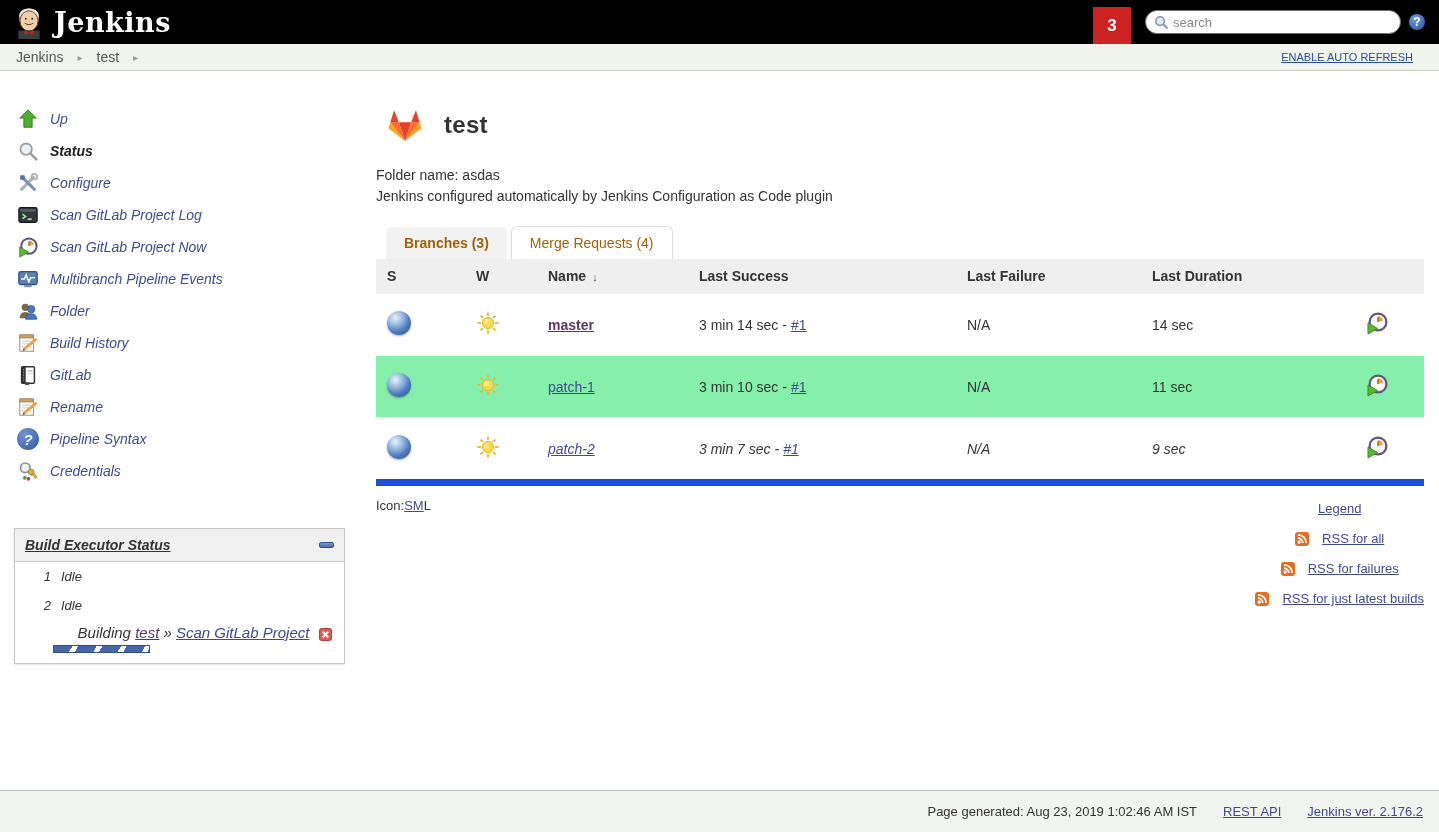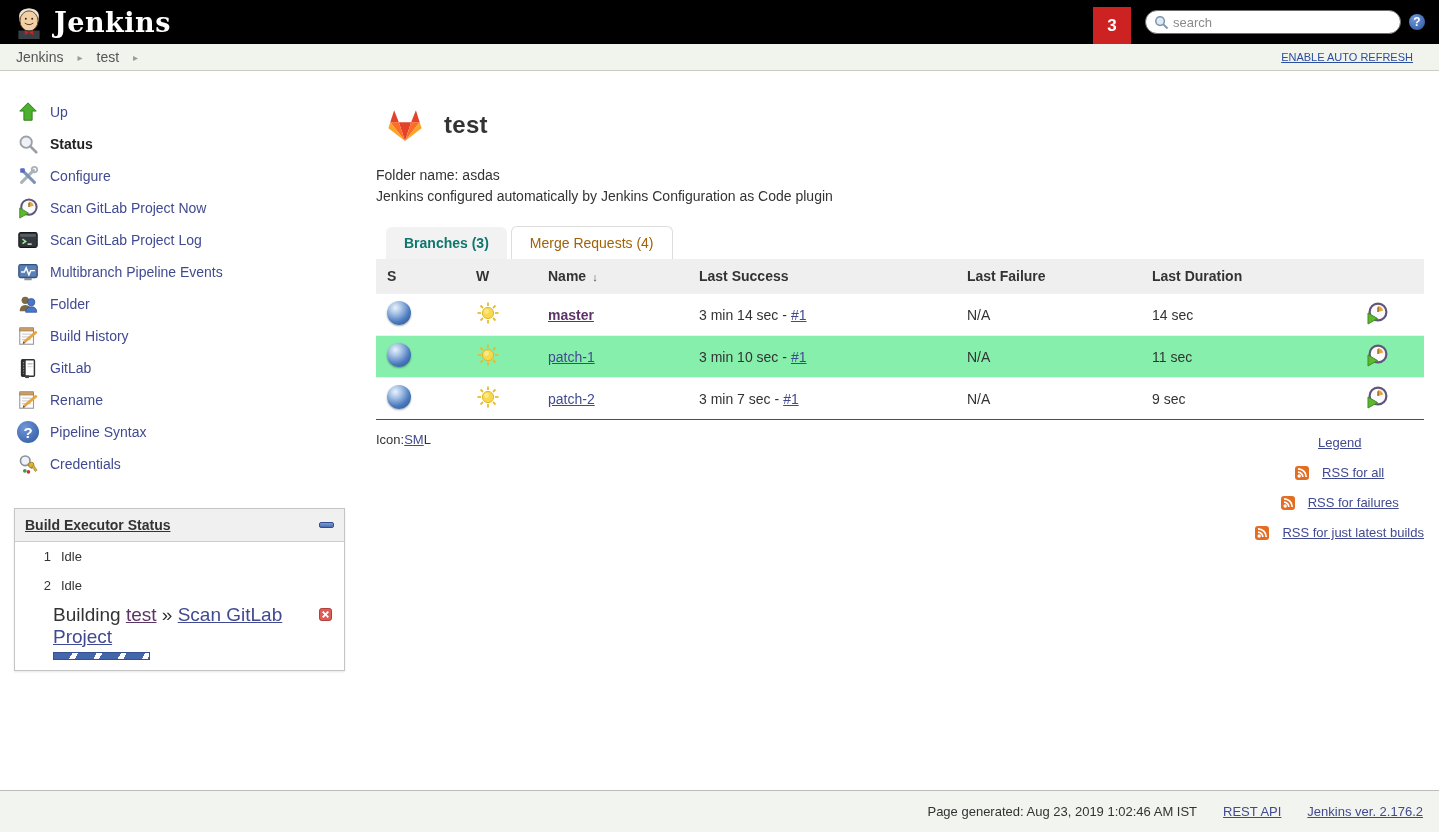--- a/index.html
+++ b/index.html
@@ -31,64 +31,64 @@
 
   
   .crumbbar { height:27px; background:#f1f3ed; border-bottom:1px solid #c8ccc2; display:flex;
     align-items:center; padding-left:16px; font-size:14px; color:#555; }
   .crumb { color:#555; text-decoration:none; }
   .crumb-sep { color:#9a9a9a; font-size:10px; margin:0 14px; }
   .auto-refresh { margin-left:auto; margin-right:26px; font-size:11px; color:#2b4d9e; }
 
   
   .content { display:flex; align-items:flex-start; }
-  .sidebar { width:345px; flex:none; padding:25px 0 0 14px; }
+  .sidebar { width:345px; flex:none; padding:32px 0 0 14px;font-style:italic; }
   .main { width:1048px; margin-left:31px; flex:none; }
 
   
   .task { display:flex; align-items:center; gap:10px; height:32px; padding-left:2px; font-size:14px; }
   .task a, .task .task-label { text-decoration:none; }
   .task-label { color:#414a91; cursor:pointer; }
   .task.active .task-label { color:#222; font-weight:bold; cursor:default; }
   .ticon { width:24px; height:24px; flex:none; display:inline-flex; align-items:center; justify-content:center; }
 
   
   .panel { width:331px; border:1px solid #c5c5c5; box-shadow:0 1px 2px rgba(0,0,0,.1); background:#fff; }
   .panel-bq { margin-top:24px; }
-  .panel-ex { margin-top:28px; }
+  .panel-ex { margin-top:41px; }
   .panel-head { background:#f0f0f0; border-bottom:1px solid #ccc; padding:8px 10px; display:flex; align-items:center; }
   .panel-title { font-weight:bold; font-size:14px; color:#333; }
   .collapse-btn { margin-left:auto; width:15px; height:6px; border:1px solid #2f4d8f; border-radius:2px;
     background:linear-gradient(#7d9bd0,#4a6cb0); cursor:pointer; }
   .panel-body { font-size:14px; }
   .bq-empty { padding:9px 6px; }
   .exec-row { display:flex; align-items:center; padding:7px 10px 7px 22px; font-size:13px; }
   .exec-num { width:14px; text-align:right; margin-right:10px; }
-  .building-row { position:relative; padding:4px 10px 10px 38px; font-size:19px; }
+  .building-row { position:relative; padding:4px 10px 10px 38px; font-size:15px;text-align:center; }
   .progress { margin-top:4px; width:97px; height:8px; border:1px solid #33508f;
     background:repeating-linear-gradient(120deg,#4466aa 0 16px,#fff 16px 21px); }
   .cancel-icon { position:absolute; right:12px; top:8px; cursor:pointer; display:inline-flex; }
 
   
   .title-row { margin-top:36px; display:flex; align-items:center; gap:20px; padding-left:10px; }
   .page-title { font-size:24px; font-weight:bold; color:#333; letter-spacing:.3px; }
   .folder-line { margin-top:24px; font-size:14px; }
   .desc-line { margin-top:5px; font-size:14px; }
 
   .tabs { margin-top:22px; padding-left:10px; display:flex; gap:4px; align-items:flex-end; }
   .tab { font-size:14px; padding:8px 18px; border-radius:6px 6px 0 0; cursor:pointer; }
-  .tab.active { background:#f2f2f2; font-weight:bold; color:#0f766e; }
+  .tab.active { background:#f2f2f2; font-weight:bold; color:#a16207; }
   .tab.inactive { background:#fff; border:1px solid #ddd; border-bottom:none; color:#a16207; }
 
   table.jobs { width:1048px; border-collapse:collapse; font-size:14px; table-layout:fixed; }
   table.jobs th { background:#efefef; text-align:left; font-weight:bold; padding:9px 11px; color:#333; }
-  table.jobs td { padding:7px 11px; height:38px; vertical-align:middle; }
+  table.jobs td { padding:17px 11px; height:38px; vertical-align:middle; }
   table.jobs tbody tr.alt { background:#86efac; }
   table.jobs tbody tr td { border-top:1px solid #f1f1f1; }
-  table.jobs tbody tr:last-child td { border-bottom:1px solid #1d4ed8; }
+  table.jobs tbody tr:last-child td { border-bottom:7px solid #1d4ed8;font-style:italic; }
   .sort-arrow { font-size:11px; color:#555; margin-left:6px; }
   .branch-link { font-size:14px; }
   .branch-link.bold { font-weight:bold; }
   .build-link { margin-left:4px; }
   .ball { width:24px; height:24px; border-radius:50%; display:inline-block;
     background:radial-gradient(circle at 35% 28%, #eaf2fc 0%, #a3c0e4 28%, #4a79bd 62%, #27508c 100%);
     box-shadow:0 1px 2px rgba(0,0,0,.35); }
   td.cbtn { text-align:center; }
 
   .under-table { display:flex; margin-top:12px; align-items:flex-start; }
@@ -172,39 +172,39 @@
           <line x1="6" y1="6" x2="19" y2="19" stroke="#7d93b2" stroke-width="3.4" stroke-linecap="round"></line>
           <rect x="3.5" y="3.5" width="5" height="5" rx="1" fill="#5c6bc0"></rect>
         </svg>
       </span>
       <span class="task-label">Configure</span>
     </div>
 
     <div class="task">
       <span class="ticon">
         <svg viewBox="0 0 24 24" width="22" height="22">
+          <rect x="2" y="4" width="20" height="16" rx="2" fill="#33383d" stroke="#15181b" stroke-width="1.2"></rect>
+          <rect x="3.5" y="5.5" width="17" height="3" fill="#565d64"></rect>
+          <polyline points="6,11 9.5,13.5 6,16" fill="none" stroke="#9ef09e" stroke-width="1.6"></polyline>
+          <line x1="11.5" y1="16.5" x2="16" y2="16.5" stroke="#dddddd" stroke-width="1.6"></line>
+        </svg>
+      </span>
+      <span class="task-label">Scan GitLab Project Log</span>
+    </div>
+
+    <div class="task">
+      <span class="ticon">
+        <svg viewBox="0 0 24 24" width="22" height="22">
           <circle cx="13" cy="11" r="8.4" fill="#fbfbfd" stroke="#60557a" stroke-width="2.2"></circle>
           <path d="M13 5 A6 6 0 0 1 18.2 9.6 L13 11 Z" fill="#e8a33d"></path>
           <line x1="13" y1="11" x2="13" y2="6.2" stroke="#8a6a2a" stroke-width="1.4"></line>
           <polygon points="3,12 3,23 12.5,17.5" fill="#5cb832" stroke="#3f8c1e" stroke-width="1"></polygon>
         </svg>
       </span>
       <span class="task-label">Scan GitLab Project Now</span>
-    </div>
-
-    <div class="task">
-      <span class="ticon">
-        <svg viewBox="0 0 24 24" width="22" height="22">
-          <rect x="2" y="4" width="20" height="16" rx="2" fill="#33383d" stroke="#15181b" stroke-width="1.2"></rect>
-          <rect x="3.5" y="5.5" width="17" height="3" fill="#565d64"></rect>
-          <polyline points="6,11 9.5,13.5 6,16" fill="none" stroke="#9ef09e" stroke-width="1.6"></polyline>
-          <line x1="11.5" y1="16.5" x2="16" y2="16.5" stroke="#dddddd" stroke-width="1.6"></line>
-        </svg>
-      </span>
-      <span class="task-label">Scan GitLab Project Log</span>
     </div>
 
     <div class="task">
       <span class="ticon">
         <svg viewBox="0 0 24 24" width="22" height="22">
           <rect x="2" y="4" width="20" height="14" rx="2" fill="#5b82b8" stroke="#31517e" stroke-width="1.4"></rect>
           <polyline points="4.5,12 8,12 10,7.5 13,15 15,10.5 19.5,10.5" fill="none" stroke="#ffffff" stroke-width="1.6"></polyline>
           <rect x="8" y="18.5" width="8" height="2.5" fill="#8b9096"></rect>
         </svg>
       </span>

